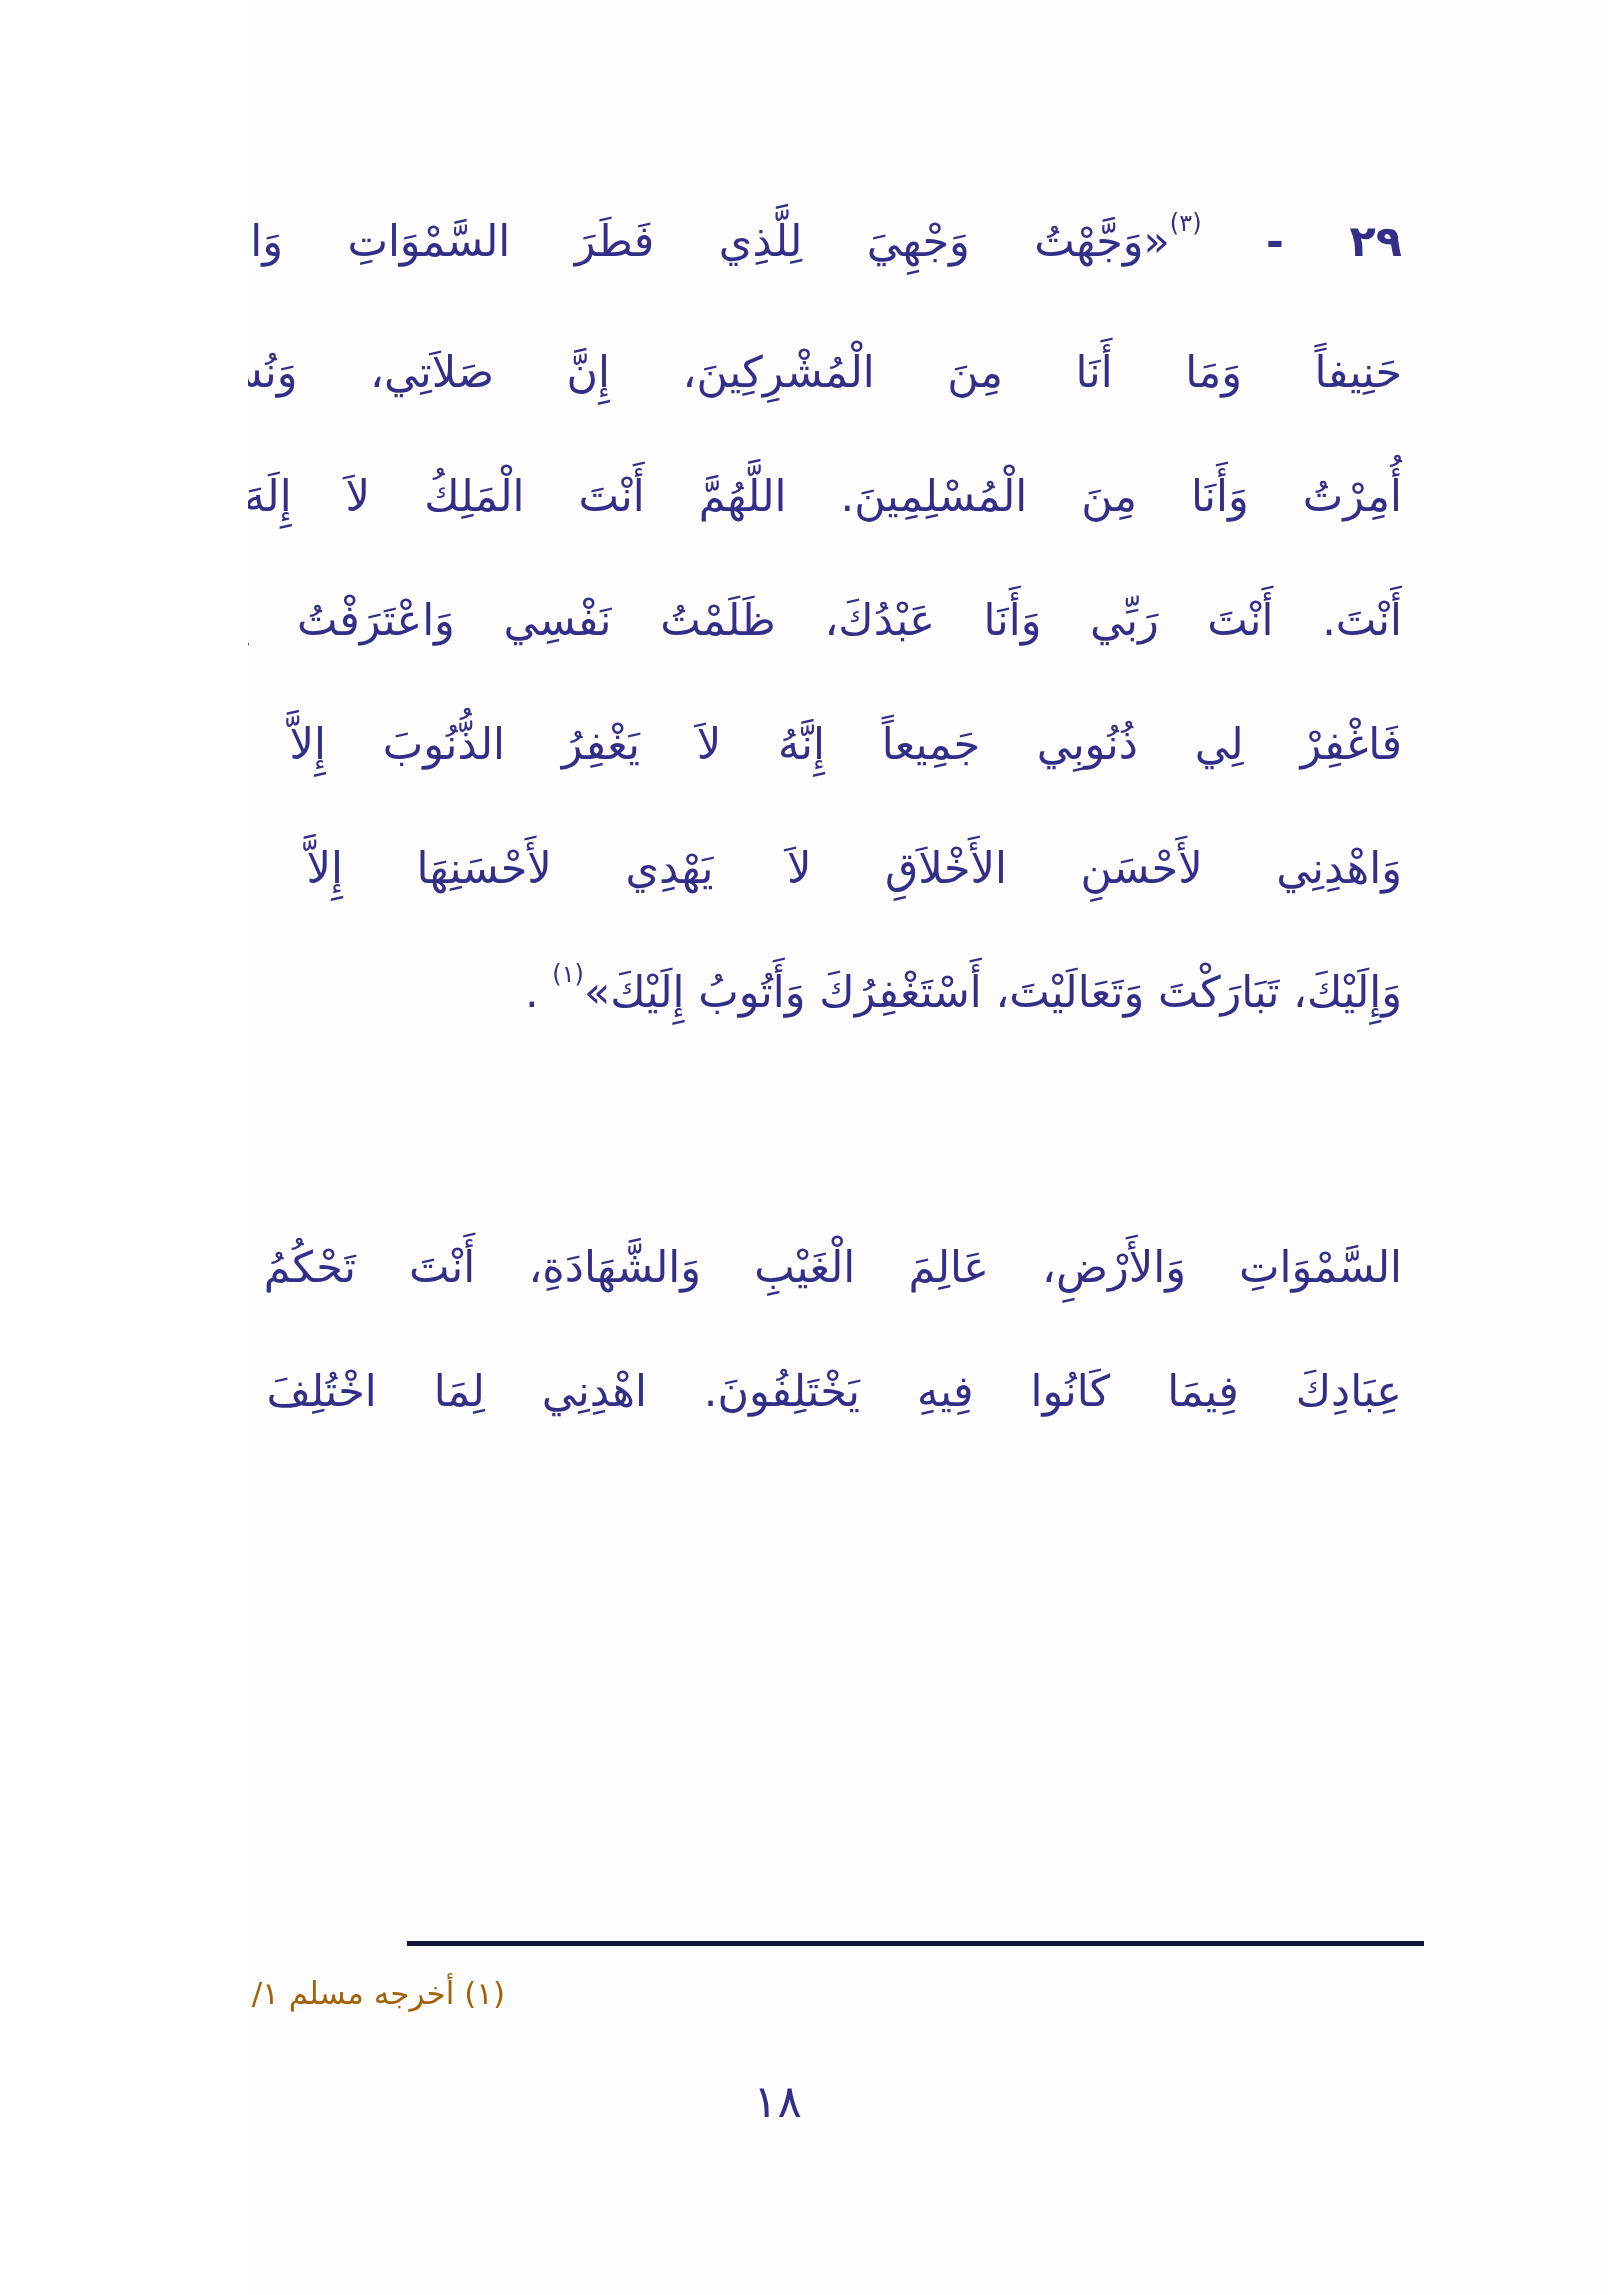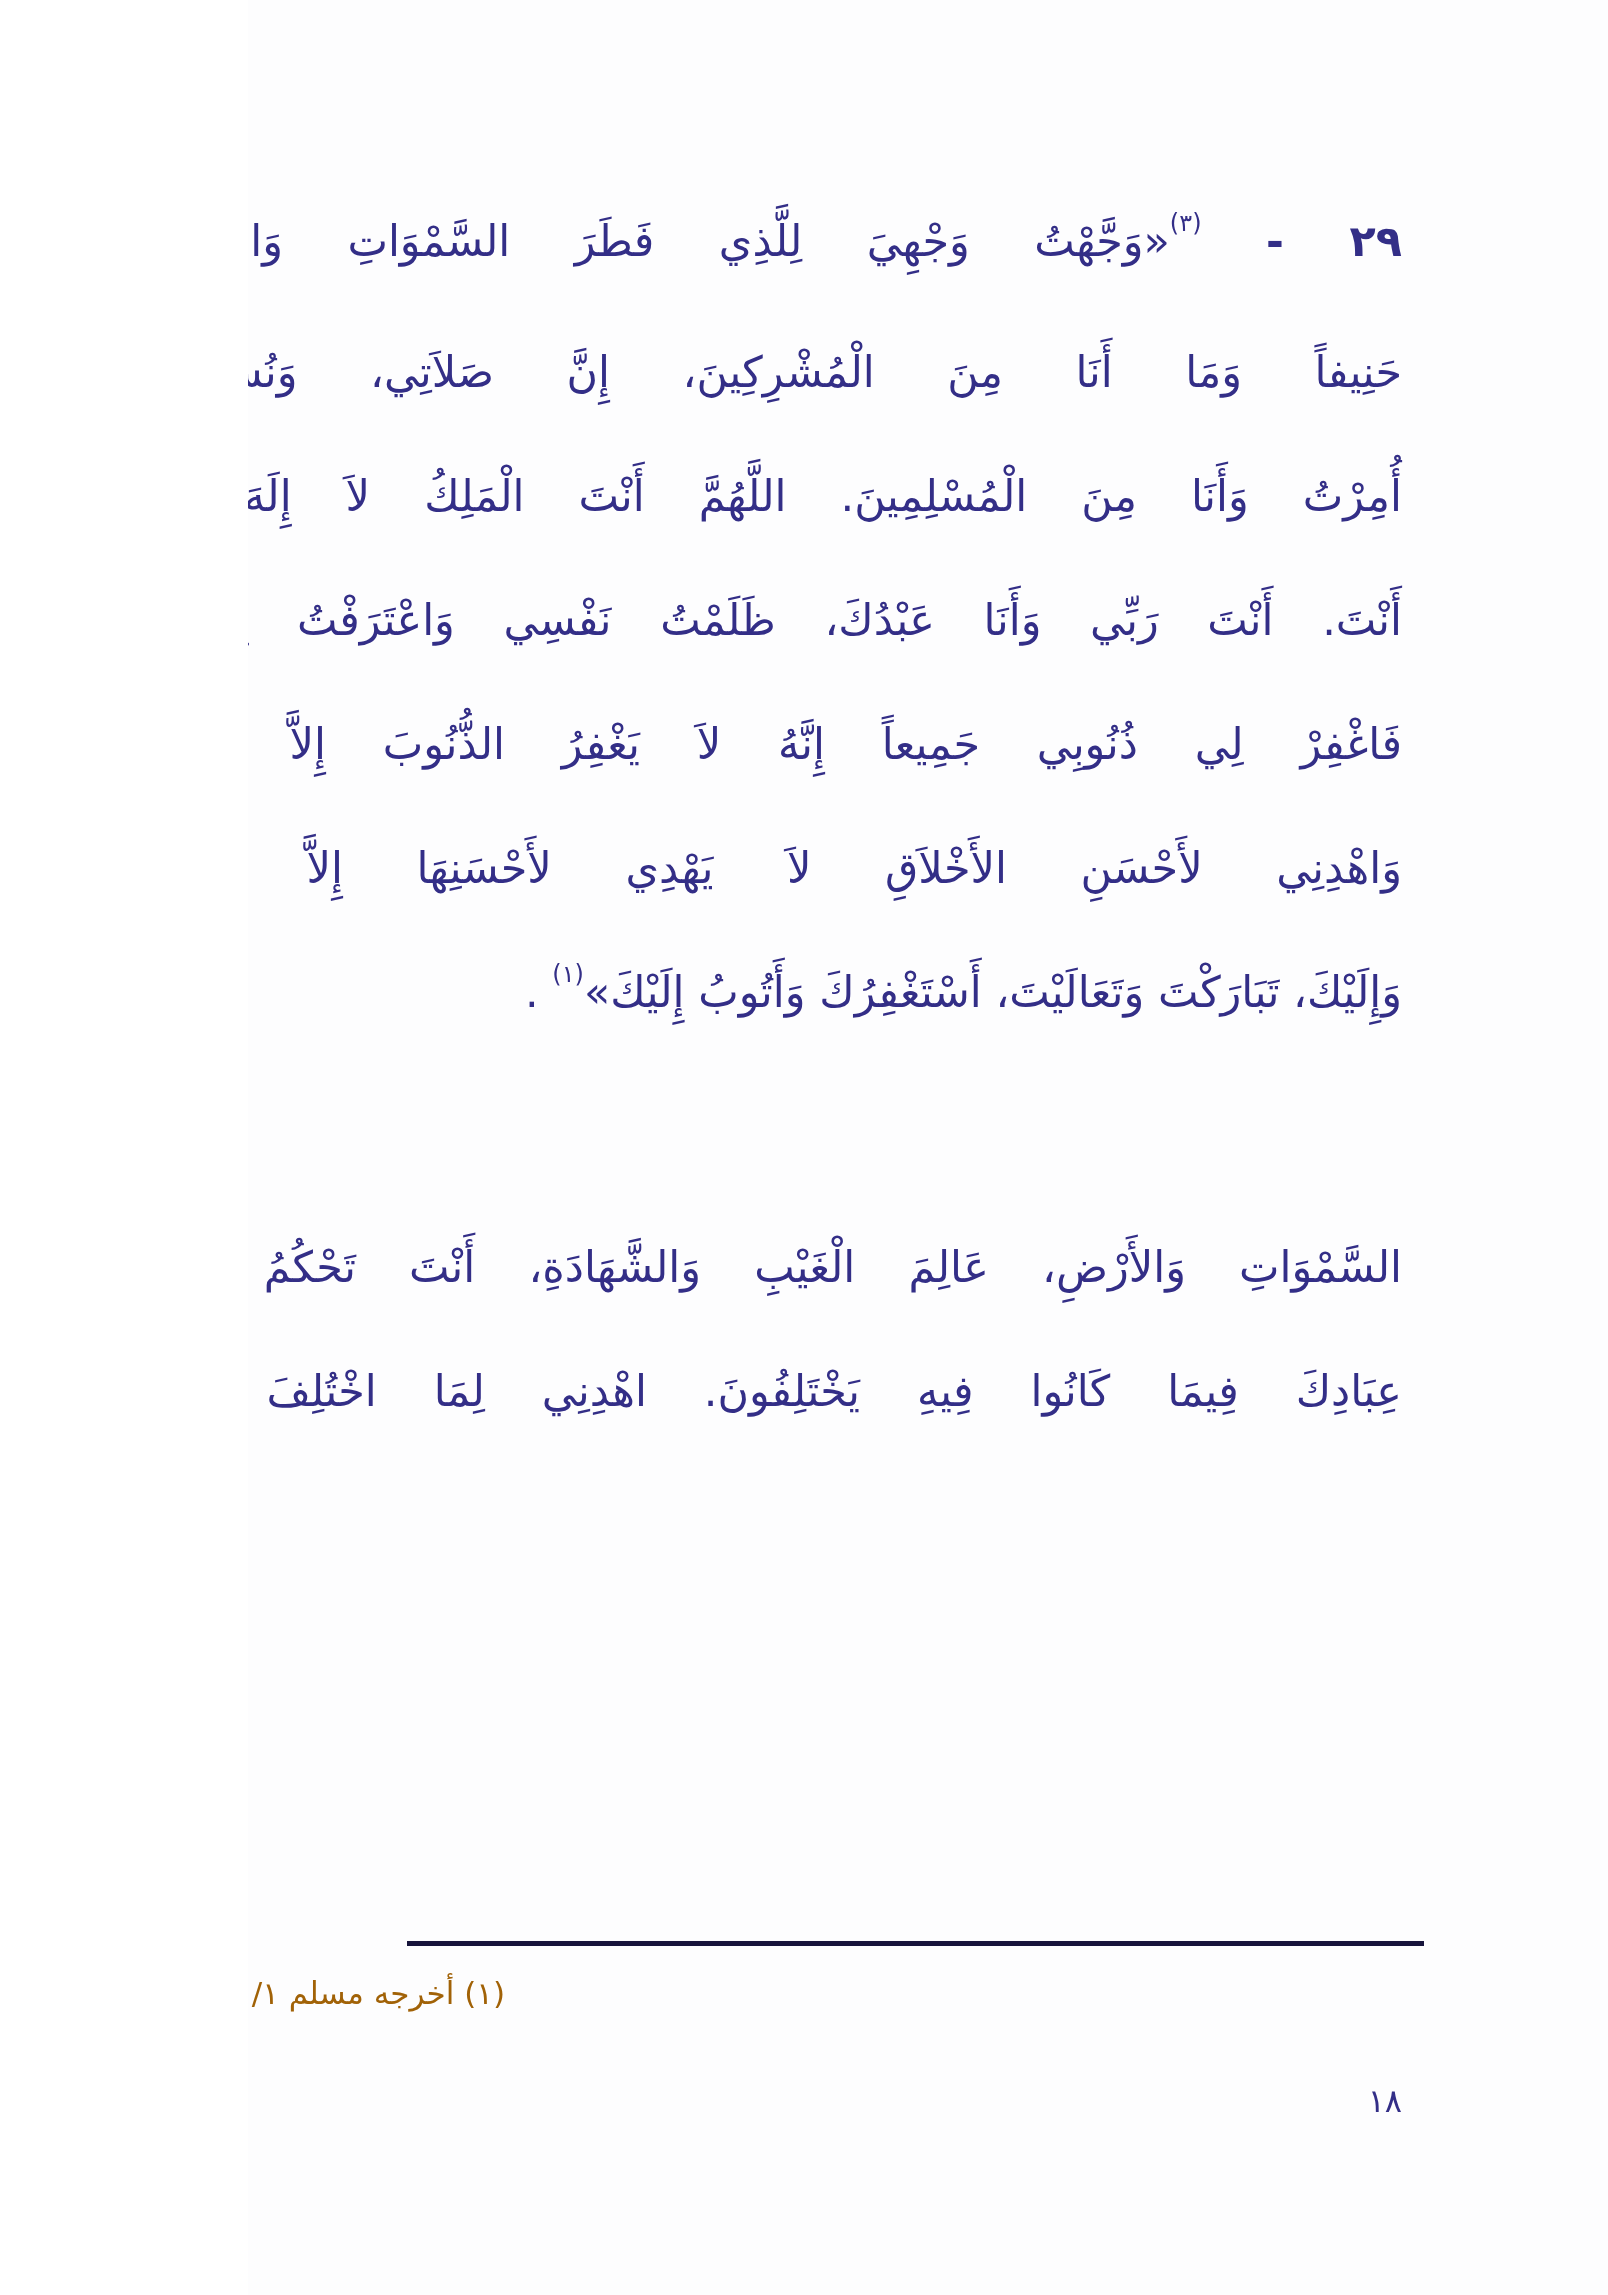--- a/index.html
+++ b/index.html
@@ -66,22 +66,22 @@
     color: #a16207;
   }
   .footnote-line .fn-marker {
     font-size: 31px;
   }
   .page-number {
     position: absolute;
     top: 2065px;
     right: 206px;
     width: 1249px;
-    text-align: right;
-    font-size: 32px;
+    text-align: center;
+    font-size: 45px;
     line-height: 73px;
     color: #332e87;
   }
 </style>
 </head>
 <body>
 
 <div class="page">
 
   <main class="text-block">

